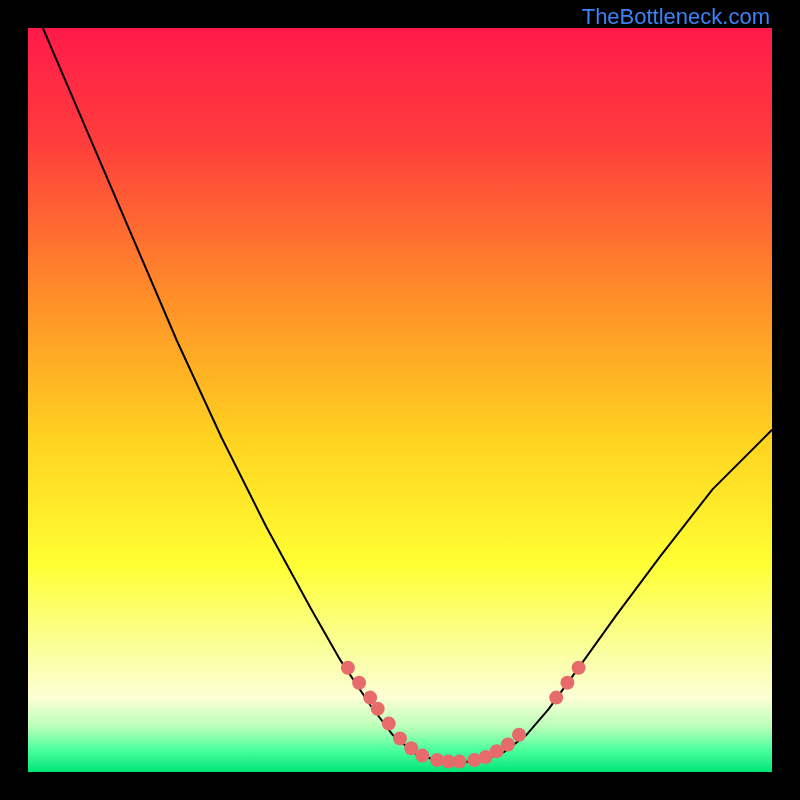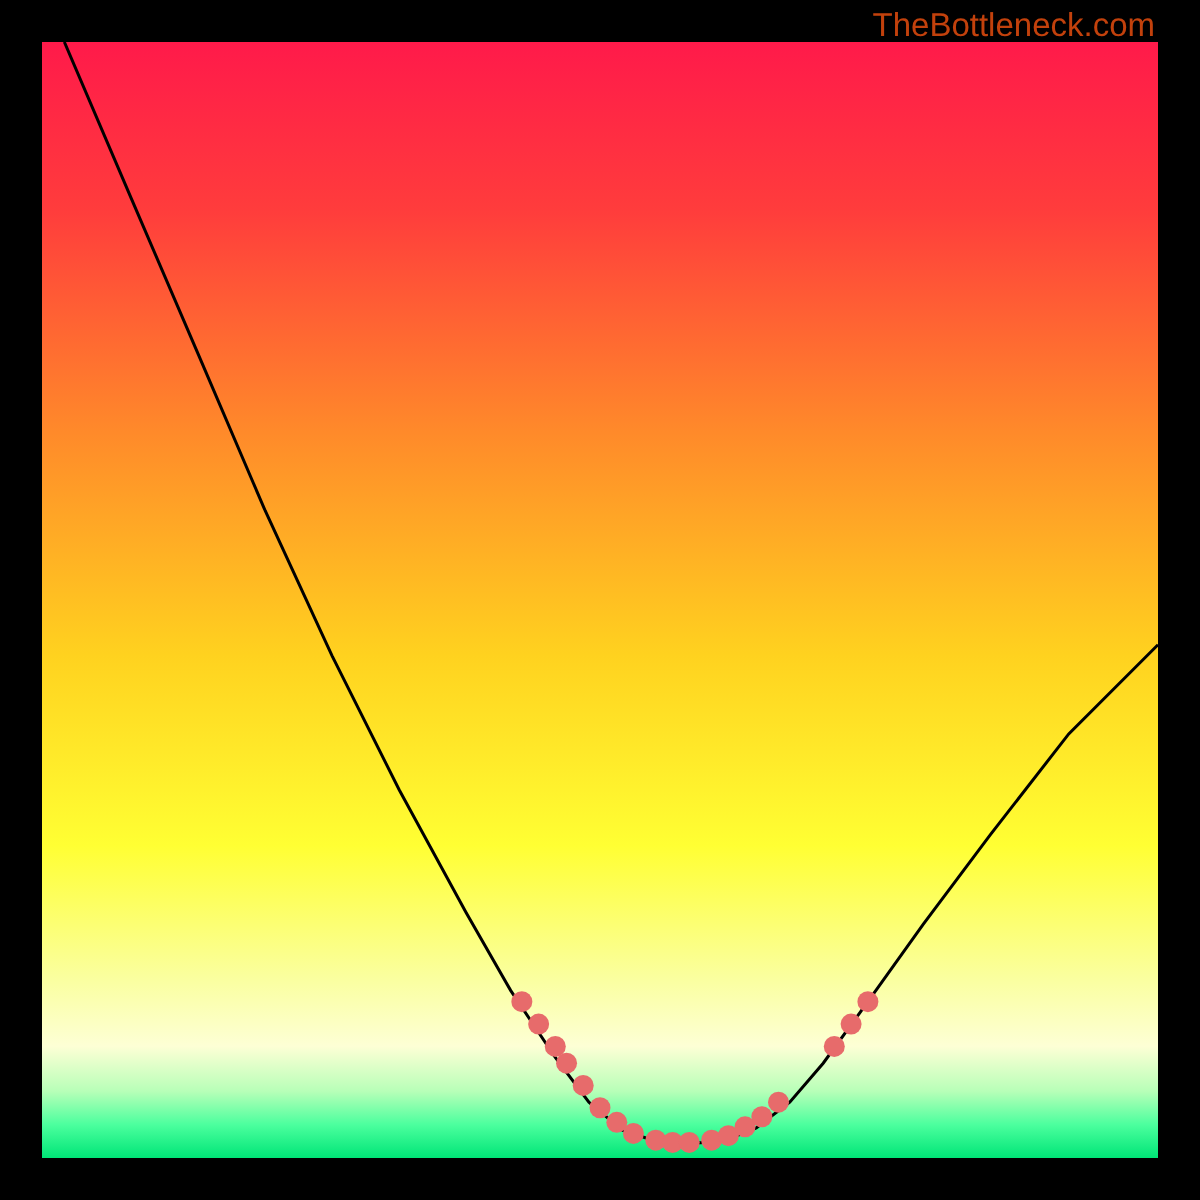--- a/index.html
+++ b/index.html
@@ -15,21 +15,21 @@
     top: 28px;
     left: 28px;
     width: 744px;
     height: 744px;
     z-index: 2;
   }
   .watermark {
     position: absolute;
     top: 4px;
     right: 30px;
-    color: #c2410c;
+    color: #3b82f6;
     font-size: 22px;
     font-weight: 500;
     font-family: Arial, sans-serif;
     z-index: 10;
   }
 </style>
 </head>
 <body>
 
 <div class="container">

